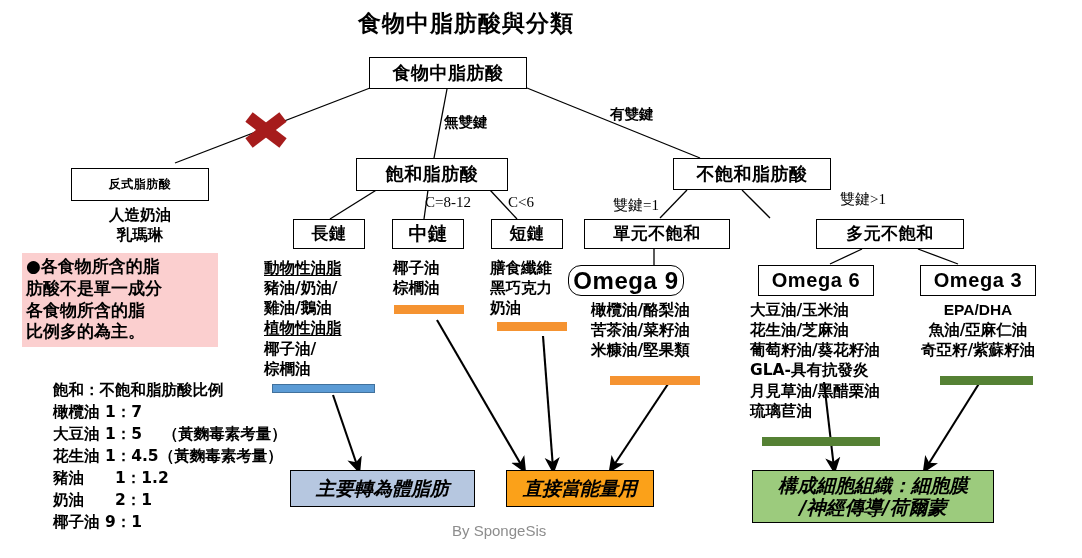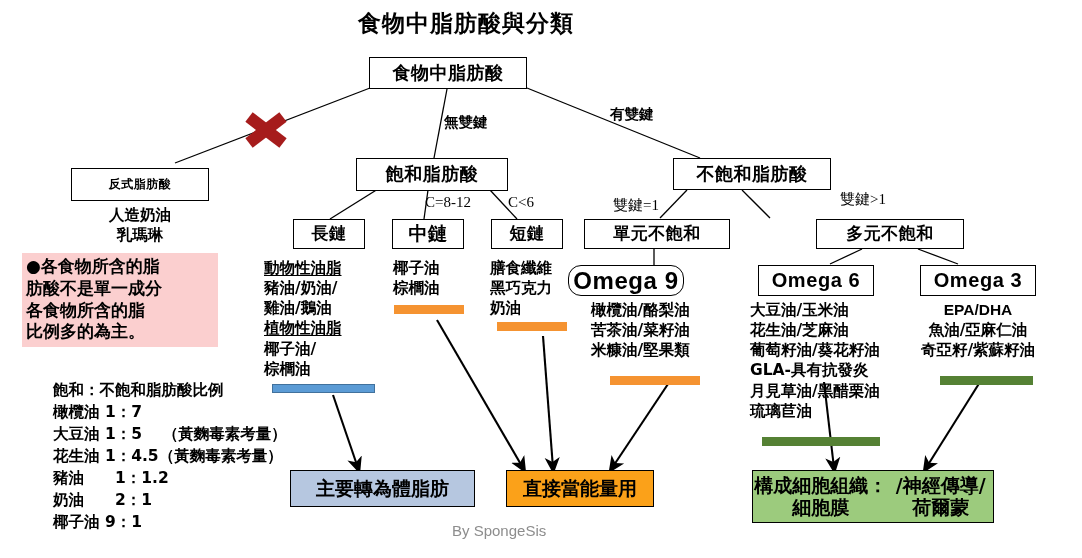--- a/index.html
+++ b/index.html
@@ -98,24 +98,25 @@
   .bar.orange { background: #f59331; }
   .bar.green  { background: #558134; }
   
   .outcome {
     position: absolute;
     box-sizing: border-box;
     border: 1.8px solid #000000;
     display: flex;
     align-items: center;
     justify-content: center;
-    text-align: center;
+    text-align: right;
     font-weight: 700;
     line-height: 1.15;
     z-index: 3;
+    font-style: italic;
   }
   .outcome.blue   { background: #b6c7e0; }
   .outcome.orange { background: #fba119; }
   .outcome.green  { background: #9ccb7d; }
   
   .xmark { position: absolute; z-index: 5; }
   .credit {
     position: absolute;
     color: #8d8d8d;
     font-size: 15px;
@@ -277,20 +278,20 @@
     <div style="font-family:'Liberation Sans',sans-serif;">EPA/DHA</div>
     <div>魚油/亞麻仁油</div>
     <div>奇亞籽/紫蘇籽油</div>
   </div>
   <div class="bar green" style="left:940px; top:376px; width:93px;"></div>
 
   <div class="outcome blue" style="left:290px; top:470px; width:185px; height:37px; font-size:19px;">主要轉為體脂肪</div>
 
   <div class="outcome orange" style="left:506px; top:470px; width:148px; height:37px; font-size:19px;">直接當能量用</div>
 
-  <div class="outcome green" style="left:752px; top:470px; width:242px; height:53px; font-size:19px; flex-direction:row;">
+  <div class="outcome green" style="left:752px; top:470px; width:242px; height:53px; font-size:19px; flex-direction:column;">
     <div>構成細胞組織：細胞膜</div>
     <div>/神經傳導/荷爾蒙</div>
   </div>
 
   <div class="credit" style="left:452px; top:522px;">By SpongeSis</div>
 
 </div>
 
 </body></html>

